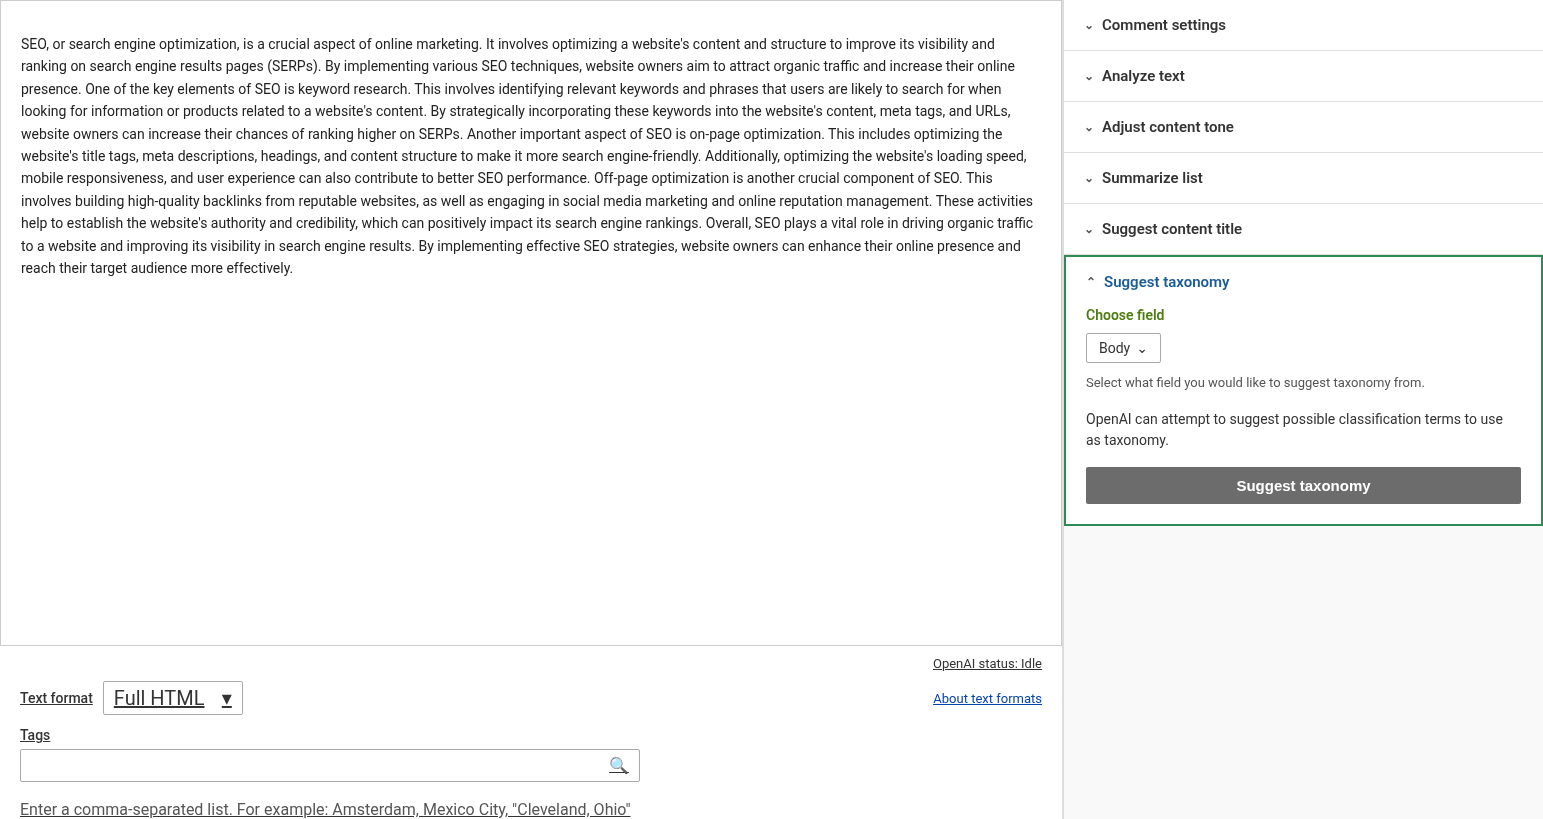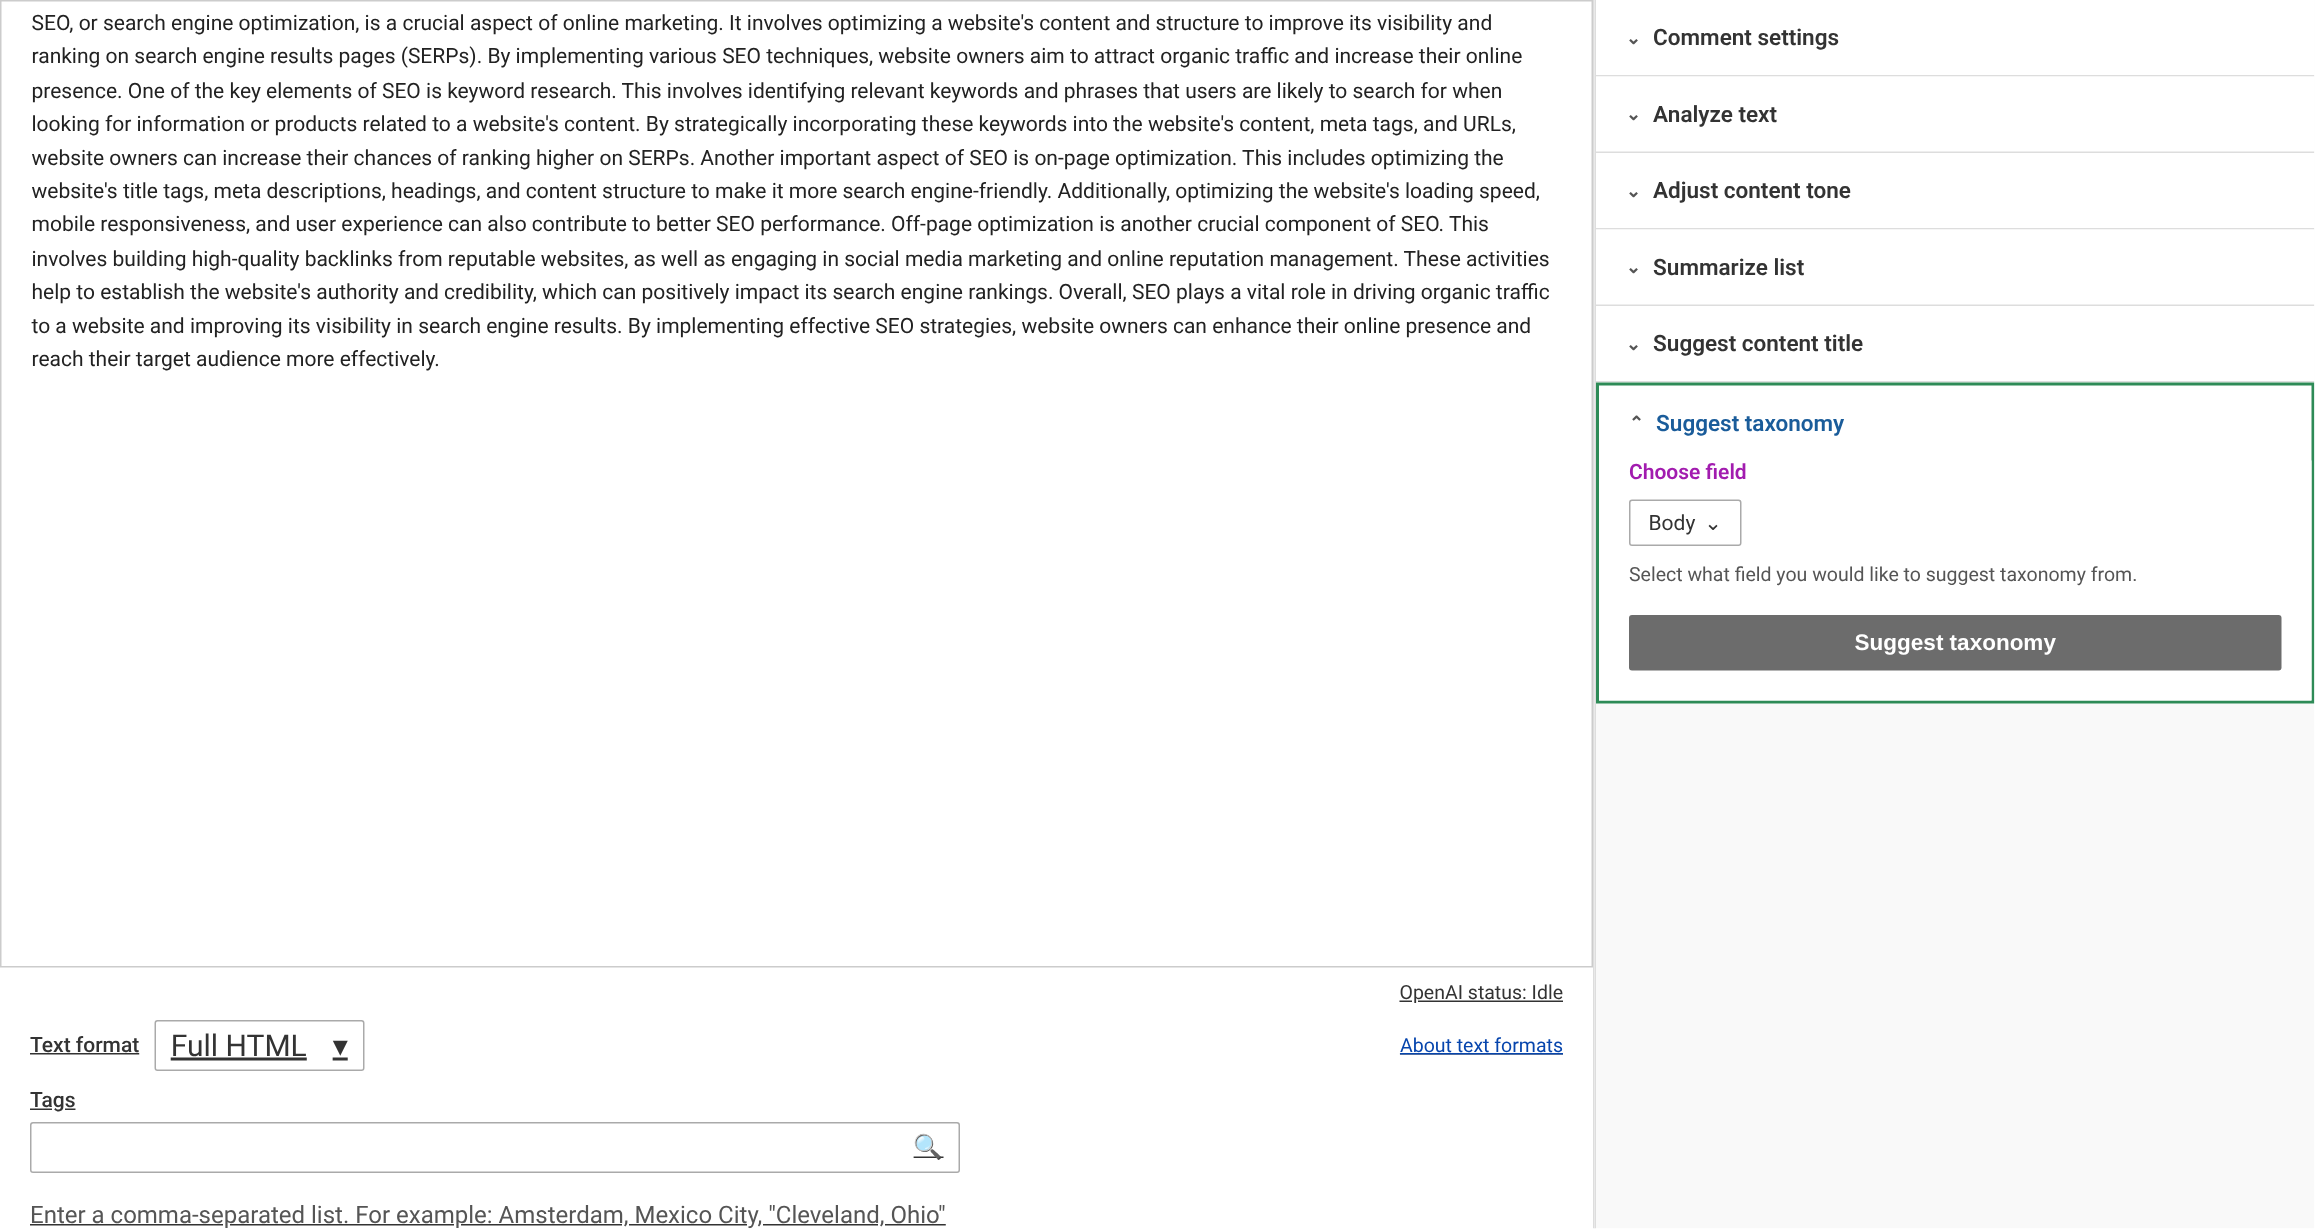--- a/index.html
+++ b/index.html
@@ -20,21 +20,21 @@
       display: flex;
       flex-direction: column;
       border-right: 1px solid #ddd;
       padding: 0;
       overflow: hidden;
     }
 
     .content-area {
       flex: 1;
       overflow-y: auto;
-      padding: 4px 20px;
+      padding: 32px 20px;
       border: 1px solid #ccc;
       margin: 0;
       font-size: 14px;
       line-height: 1.6;
       color: #222;
     }
 
     .bottom-bar {
       padding: 10px 20px 0 20px;
       text-decoration: underline;
@@ -170,21 +170,21 @@
     }
 
     .accordion-body {
       padding: 0 20px 20px 20px;
       background: #fff;
     }
 
     .choose-field-label {
       font-size: 14px;
       font-weight: 600;
-      color: #a21caf;
+      color: #4d7c0f;
       margin-bottom: 10px;
       display: block;
     }
 
     .field-dropdown {
       display: inline-flex;
       align-items: center;
       border: 1px solid #aaa;
       border-radius: 2px;
       padding: 6px 12px;
@@ -296,17 +296,18 @@
       <span class="chevron">⌃</span>
       <span>Suggest taxonomy</span>
     </div>
     <div class="accordion-body">
       <span class="choose-field-label">Choose field</span>
       <div class="field-dropdown">
         <span>Body</span>
         <span>⌄</span>
       </div>
       <div class="field-hint">Select what field you would like to suggest taxonomy from.</div>
+      <div class="openai-desc">OpenAI can attempt to suggest possible classification terms to use as taxonomy.</div>
       <button class="suggest-btn">Suggest taxonomy</button>
     </div>
   </div>
 
 </div>
 
 </body></html>

